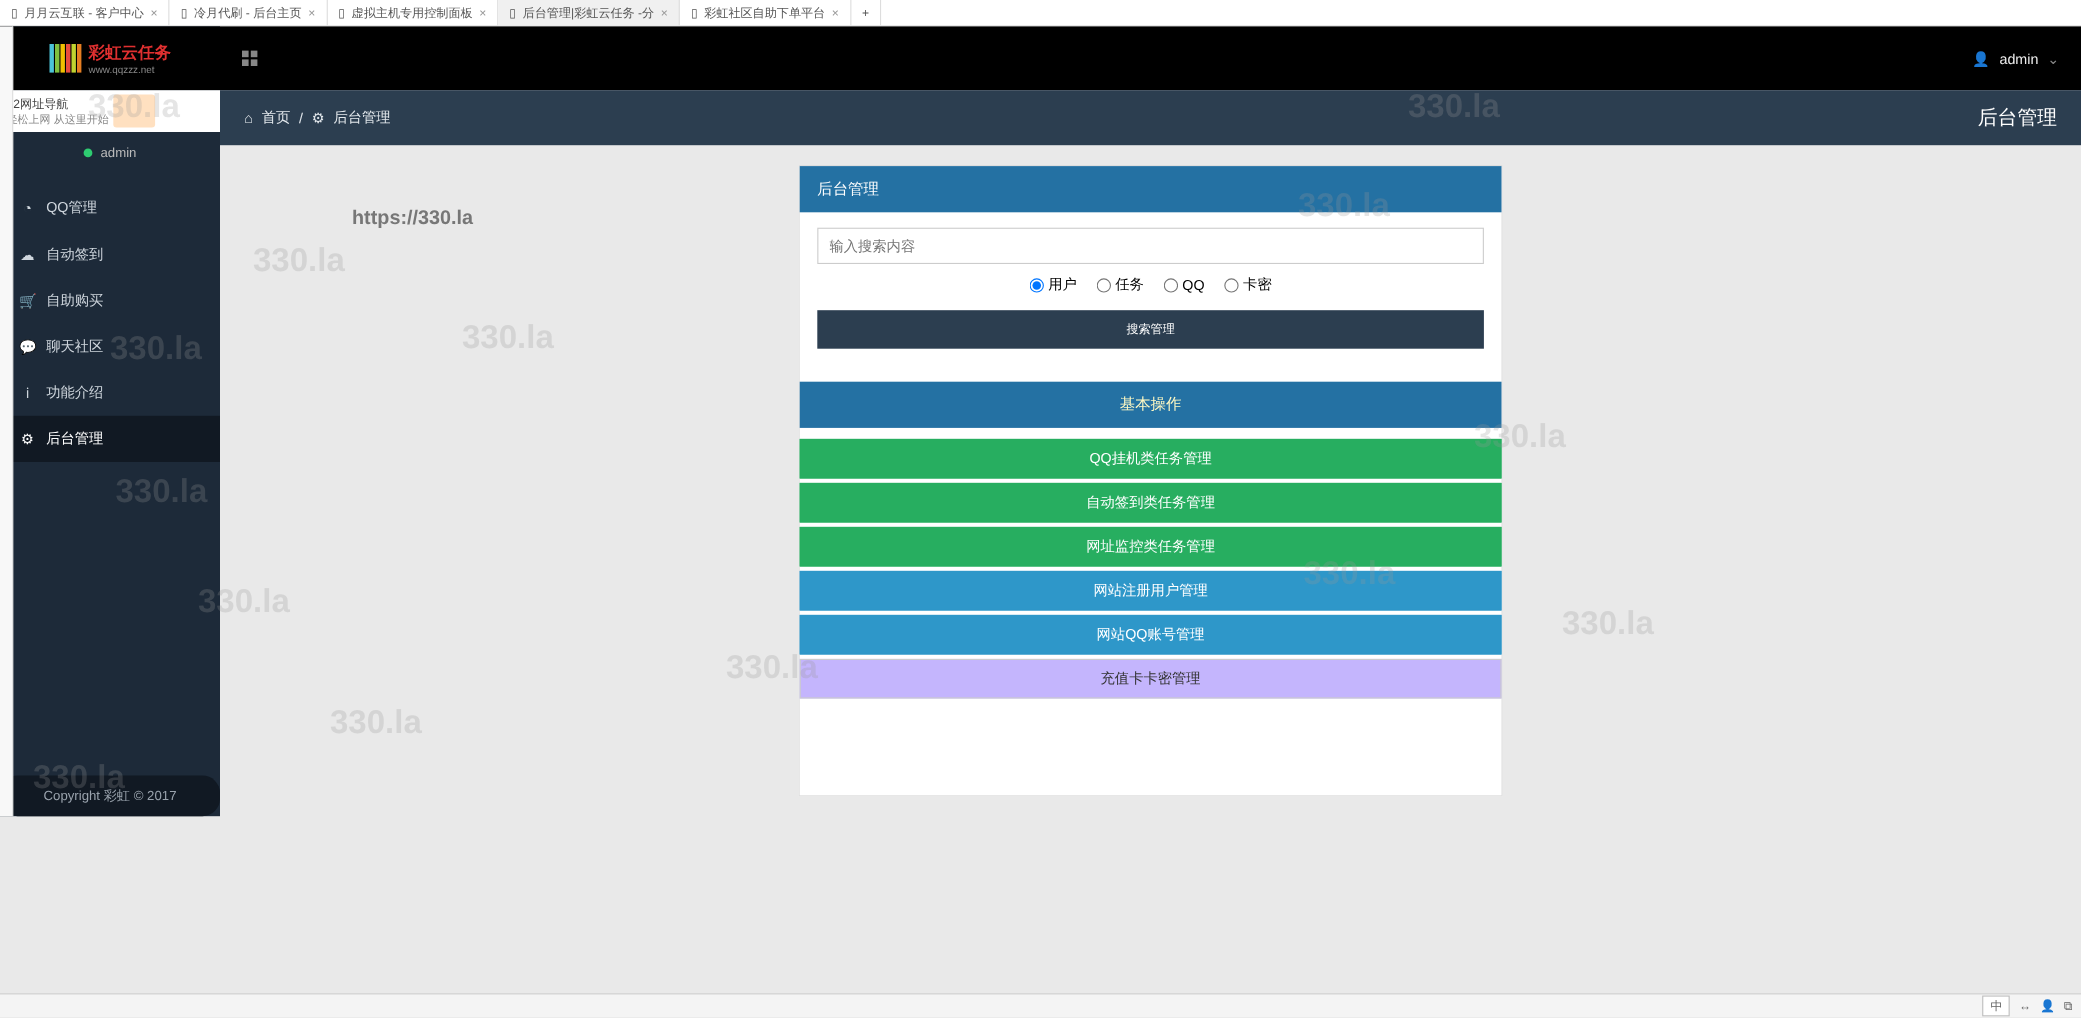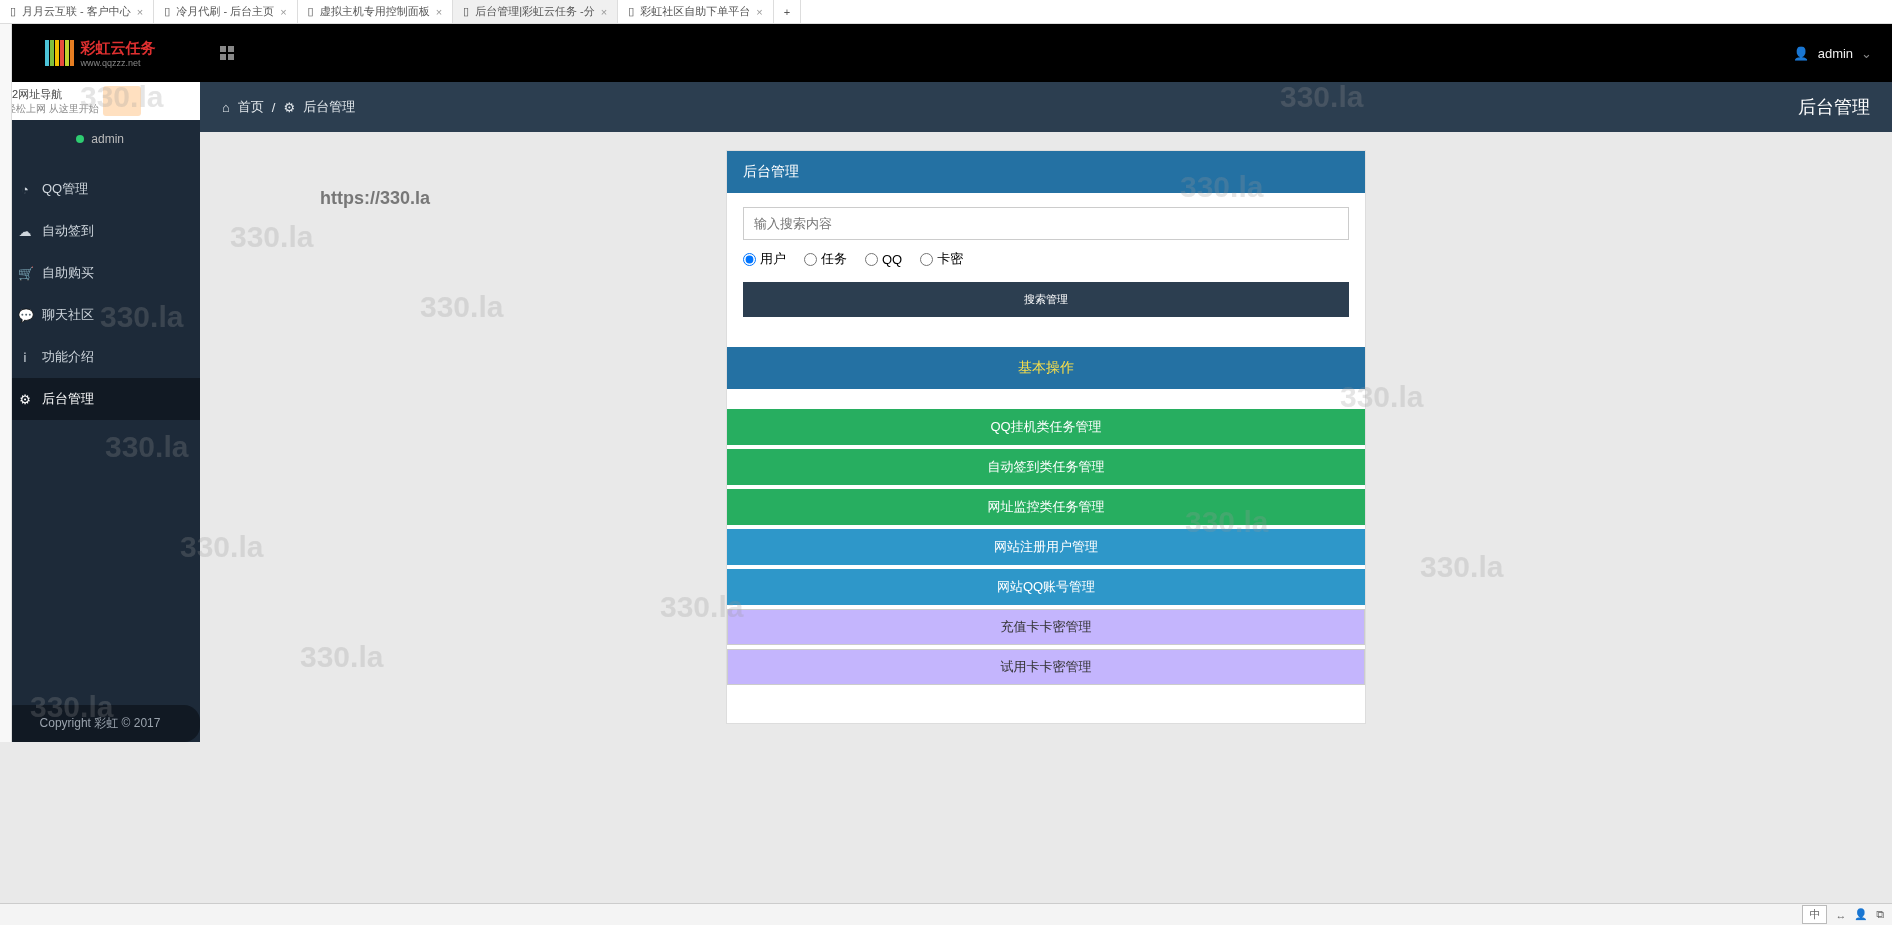--- a/index.html
+++ b/index.html
@@ -173,41 +173,41 @@
 }
 .card-body { padding: 14px 16px; }
 .label { font-size: 13px; margin-bottom:6px; display:block; }
 .search-input {
   width:100%;
   border:1px solid #ccc;
   padding:8px 10px;
   font-size:13px;
   margin-bottom:10px;
 }
-.radio-row { display:flex; gap:18px; margin-bottom:14px; font-size:13px;}
+.radio-row { display:flex; gap:18px; margin-bottom:14px; font-size:13px;justify-content:center;}
 .radio-row label { display:flex; gap:4px; align-items:center;}
 .btn-search {
   width:100%;
   background:#2c3e50;
   color:#fff;
   border:none;
   padding:10px;
   font-size:11px;
   cursor:pointer;
 }
 
 .section-header {
   background:#2471a3;
-  color:#fde047;
+  color:#fef9c3;
   text-align:center;
   padding:12px;
   font-size:14px;
   margin-top:16px;
 }
-.btn-list { padding: 20px 0; margin-top: 0;}
+.btn-list { padding: 10px 0; margin-top: 0;}
 .btn-row {
   display:block;
   width:calc(100% - 0px);
   margin: 0 0 4px 0;
   padding:8px;
   text-align:center;
   font-size:13px;
   border:1px solid #ccc;
   background:#fff;
   cursor:pointer;
@@ -389,21 +389,20 @@
         </div>
 
         <div class="section-header">基本操作</div>
         <div class="card-body btn-list" id="basic-ops-list">
             <button class="btn-row green">QQ挂机类任务管理</button>
             <button class="btn-row green">自动签到类任务管理</button>
             <button class="btn-row green">网址监控类任务管理</button>
             <button class="btn-row blue">网站注册用户管理</button>
             <button class="btn-row blue">网站QQ账号管理</button>
             <button class="btn-row white">充值卡卡密管理</button>
-            <button class="btn-row white">试用卡卡密管理</button>
           </div>
 
       </div>
     </div>
   </div>
 </div>
 
 <div class="url-overlay">https://330.la</div>
 
 <div class="wm" style="left:80px;top:80px">330.la</div>

